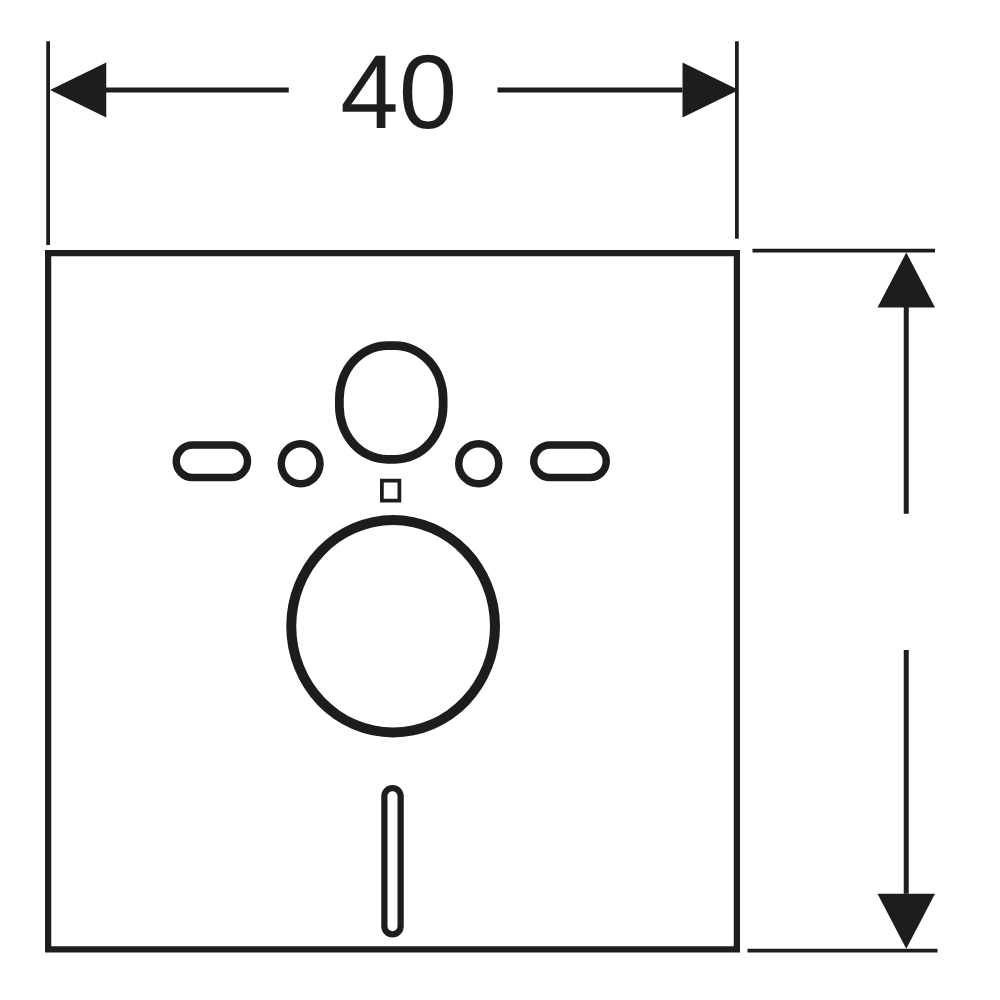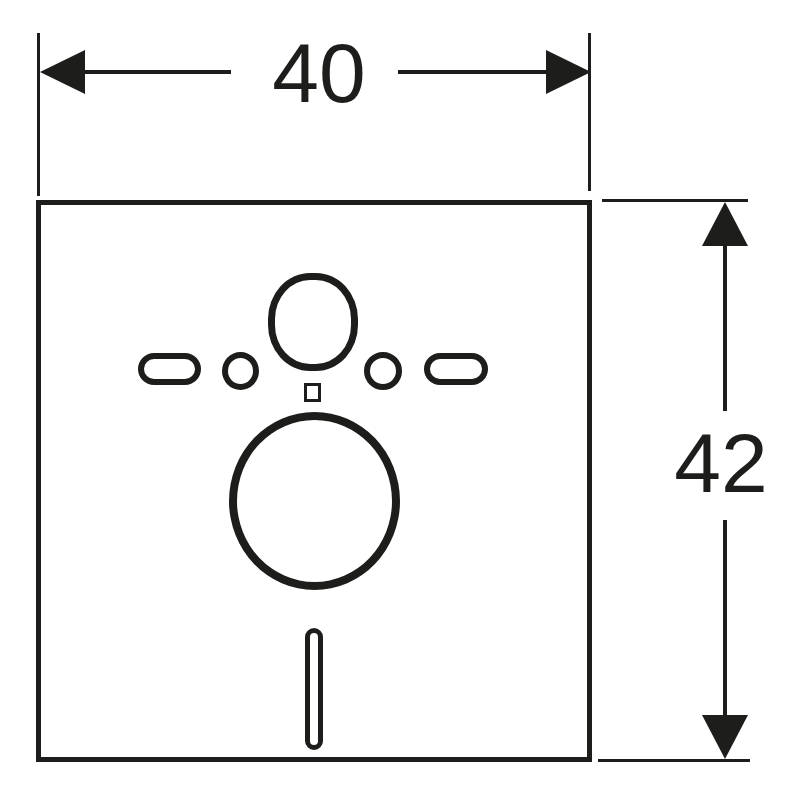--- a/index.html
+++ b/index.html
@@ -89,17 +89,16 @@
   <div class="hole hole-right"></div>
   <div class="hole slot-right"></div>
   <div class="hole hole-square"></div>
   <div class="hole hole-large"></div>
   <div class="hole slot-bottom"></div>
 
   <div class="ext h" style="left:602px; top:199px; width:146px;"></div>
   <div class="ext h" style="left:598px; top:759px; width:152px;"></div>
   <div class="arr arr-up" style="left:702px; top:202px;"></div>
   <div class="dim v" style="left:723px; top:245px; height:166px;"></div>
-  <div class="dim-label" style="left:721px; top:463px;">42</div>
   <div class="dim v" style="left:723px; top:520px; height:195px;"></div>
   <div class="arr arr-down" style="left:702px; top:715px;"></div>
 
 </div>
 
 </body></html>

